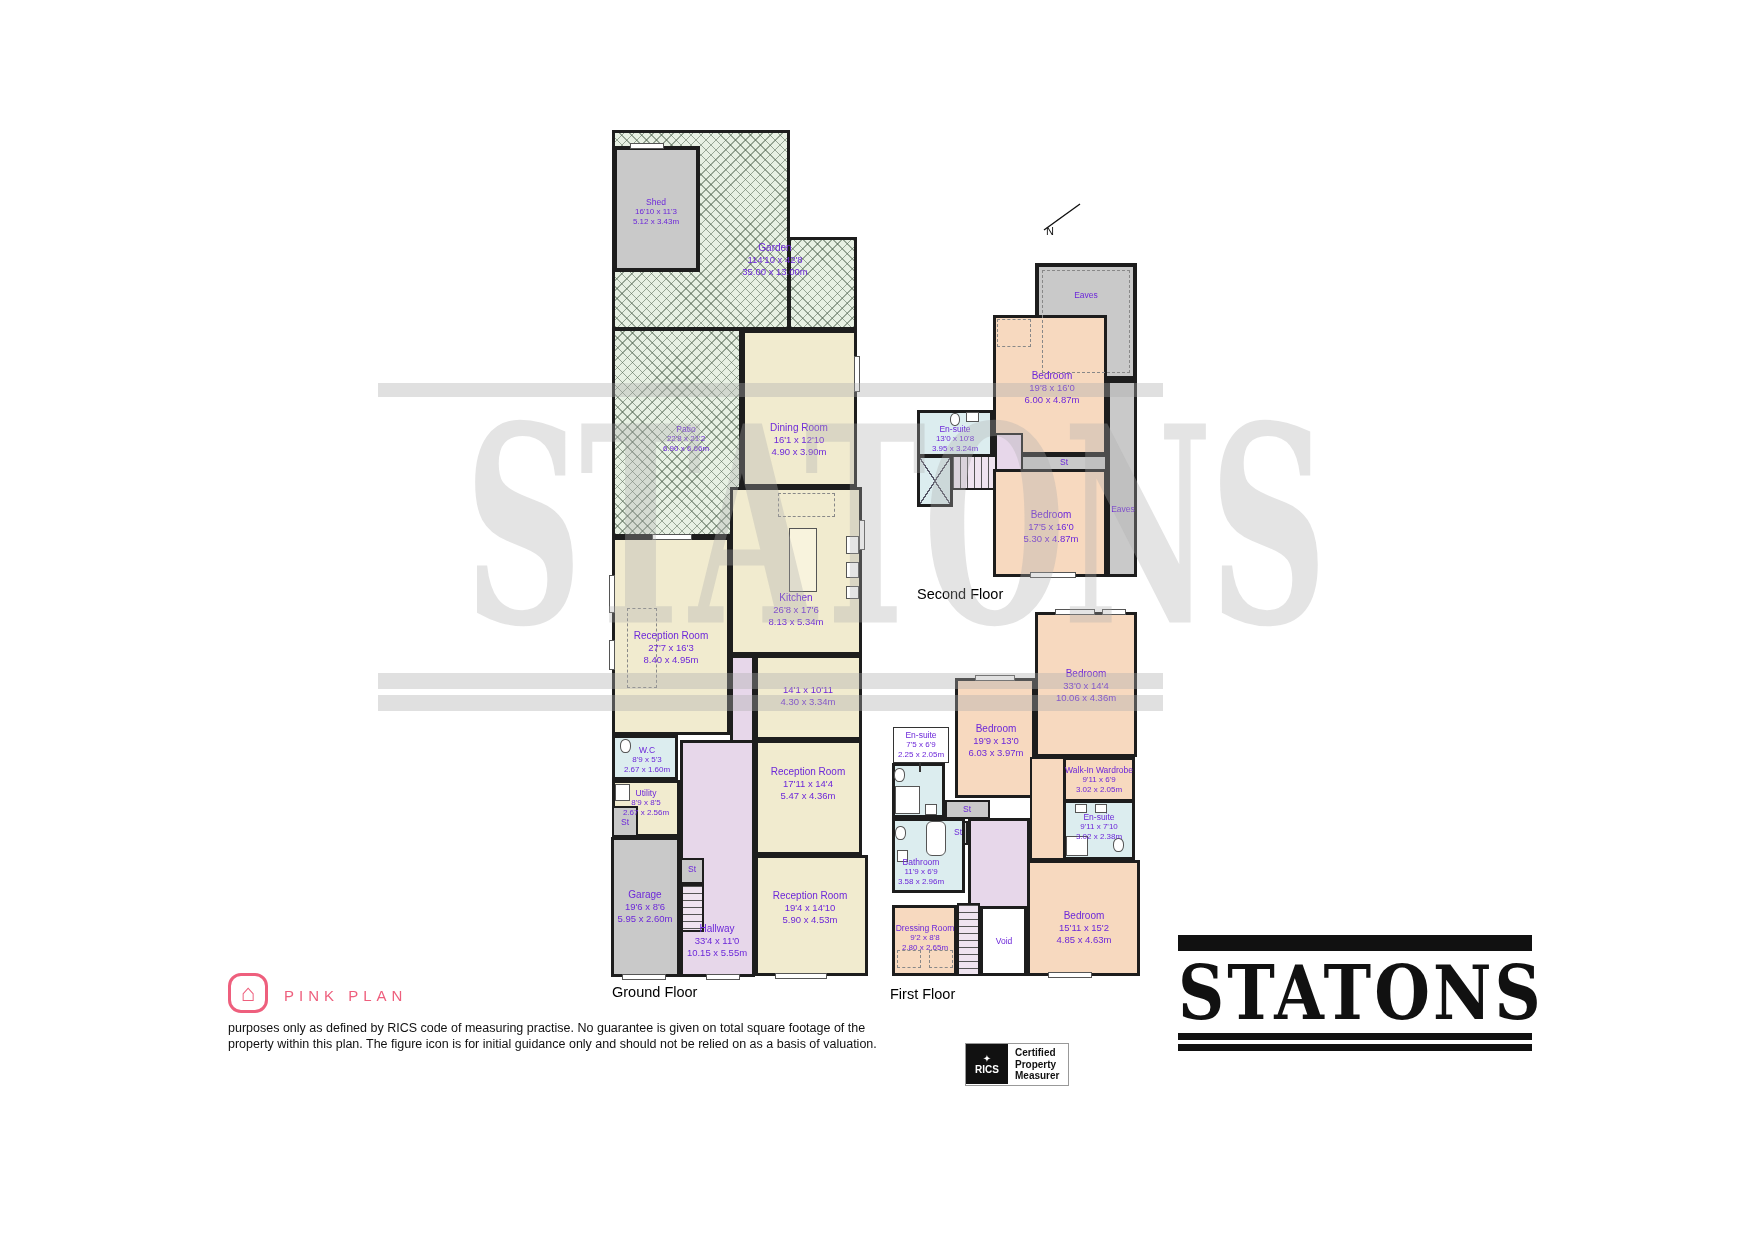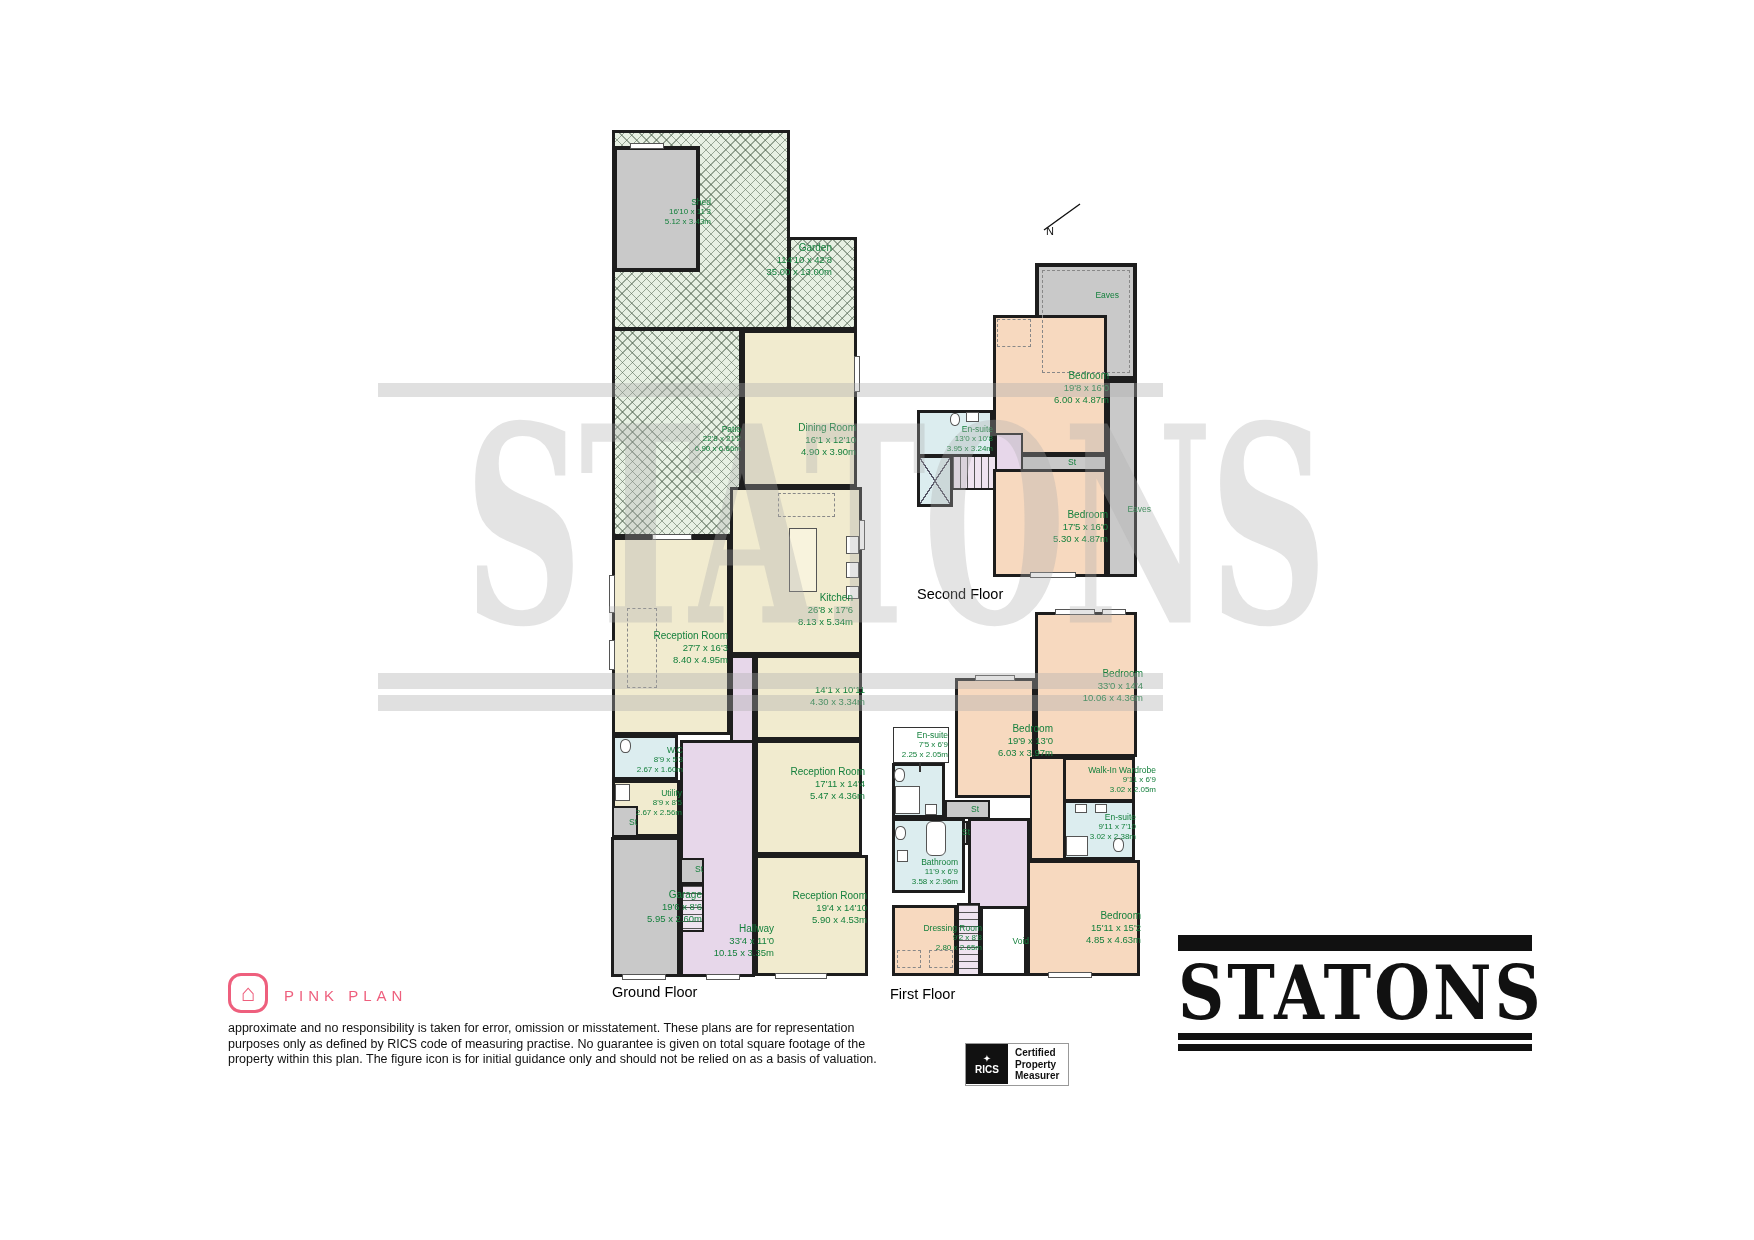--- a/index.html
+++ b/index.html
@@ -13,21 +13,21 @@
   .fill-gray{background:#c9c9c9}
   .fill-white{background:#fff}
   .hatch{background-color:#e7f0e3;background-image:
     repeating-linear-gradient(45deg,rgba(70,90,70,.5) 0 1px,transparent 1px 7px),
     repeating-linear-gradient(-45deg,rgba(70,90,70,.5) 0 1px,transparent 1px 7px);}
   .stairs{background-color:#efe4f0;background-image:repeating-linear-gradient(180deg,#555 0 1px,transparent 1px 7px);}
   .stairs-h{background-color:#efe4f0;background-image:repeating-linear-gradient(90deg,#555 0 1px,transparent 1px 7px);}
   .xbox{background-image:
     linear-gradient(to top right,transparent calc(50% - .7px),#556 calc(50% - .7px) calc(50% + .7px),transparent calc(50% + .7px)),
     linear-gradient(to bottom right,transparent calc(50% - .7px),#556 calc(50% - .7px) calc(50% + .7px),transparent calc(50% + .7px));}
-  .label{position:absolute;text-align:right;color:#15803d;z-index:4;}
+  .label{position:absolute;text-align:center;color:#6d28d9;z-index:4;}
   .label span{display:block;}
   .label .nm{font-size:10px;line-height:12px;}
   .label .dm{font-size:9.5px;line-height:12px;}
   .sm .nm{font-size:8.5px;line-height:10px;}
   .sm .dm{font-size:8px;line-height:10px;}
   .floor-label{position:absolute;font-size:14.5px;color:#000000;z-index:4;}
   .window{position:absolute;background:#fff;border:1px solid #555;z-index:3;box-sizing:border-box;}
   .dashedbox{position:absolute;border:1px dashed #888;z-index:2;box-sizing:border-box;}
   .icon{position:absolute;background:#fff;border:1.5px solid #555;z-index:3;box-sizing:border-box;}
   .round{border-radius:45%;}
@@ -142,21 +142,21 @@
     <span class="nm">Garage</span>
     <span class="dm">19'6 x 8'6</span>
     <span class="dm">5.95 x 2.60m</span>
   </div>
   <div class="label sm" style="left:681px;top:864px;width:22px;">
     <span class="nm">St</span>
   </div>
   <div class="label" style="left:660px;top:923px;width:114px;">
     <span class="nm">Hallway</span>
     <span class="dm">33'4 x 11'0</span>
-    <span class="dm">10.15 x 3.35m</span>
+    <span class="dm">10.15 x 5.55m</span>
   </div>
   <div class="label" style="left:753px;top:890px;width:114px;">
     <span class="nm">Reception Room</span>
     <span class="dm">19'4 x 14'10</span>
     <span class="dm">5.90 x 4.53m</span>
   </div>
   <div class="floor-label" style="left:612px;top:984px;">Ground Floor</div>
 
   <svg width="46" height="36" viewBox="0 0 46 36" style="position:absolute;left:1038px;top:200px;z-index:4;">
     <path d="M6 30 L42 4 L22 18 Z" fill="#111"></path>
@@ -297,21 +297,20 @@
     <div class="wm-bar" style="top:290px;height:16px;"></div>
     <div class="wm-bar" style="top:312px;height:16px;"></div>
   </div>
 
   <div style="position:absolute;left:228px;top:973px;width:40px;height:40px;border:3px solid #ee5f7d;border-radius:13px;box-sizing:border-box;display:flex;align-items:center;justify-content:center;z-index:4;">
     <span style="color:#ee5f7d;font-size:24px;line-height:24px;">⌂</span>
   </div>
   <div style="position:absolute;left:284px;top:987px;font-size:15px;letter-spacing:5px;color:#ee5f7d;z-index:4;">PINK PLAN</div>
 
   <div style="position:absolute;left:228px;top:1021px;width:744px;z-index:4;">
-    <span class="disc-line">approximate and no responsibility is taken for error, omission or misstatement. These plans are for representation</span>
     <span class="disc-line">purposes only as defined by RICS code of measuring practise. No guarantee is given on total square footage of the</span>
     <span class="disc-line">property within this plan. The figure icon is for initial guidance only and should not be relied on as a basis of valuation.</span>
   </div>
 
   <div style="position:absolute;left:965px;top:1043px;display:flex;border:1px solid #999;z-index:4;background:#fff;">
     <div style="width:42px;height:40px;background:#111;display:flex;flex-direction:column;align-items:center;justify-content:center;">
       <span style="color:#fff;font-size:10px;line-height:11px;">✦</span>
       <span style="color:#fff;font-size:10px;font-weight:bold;line-height:12px;">RICS</span>
     </div>
     <div style="padding:3px 9px 3px 7px;">

